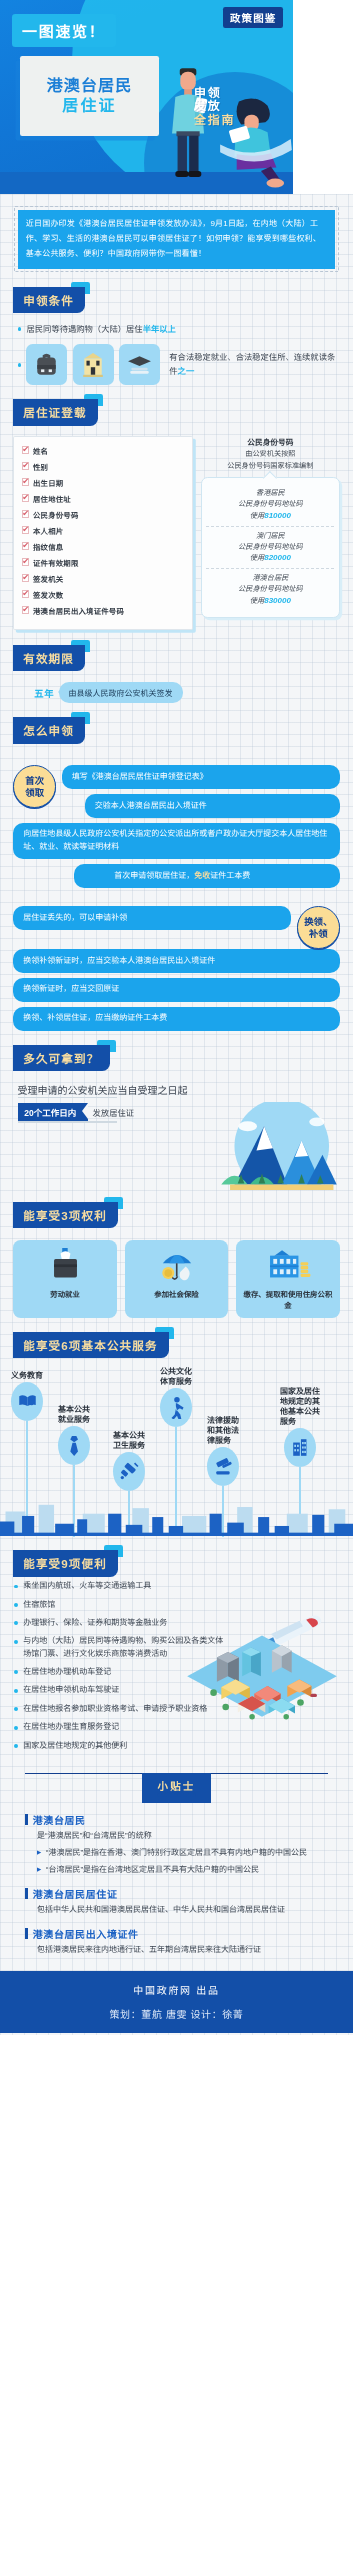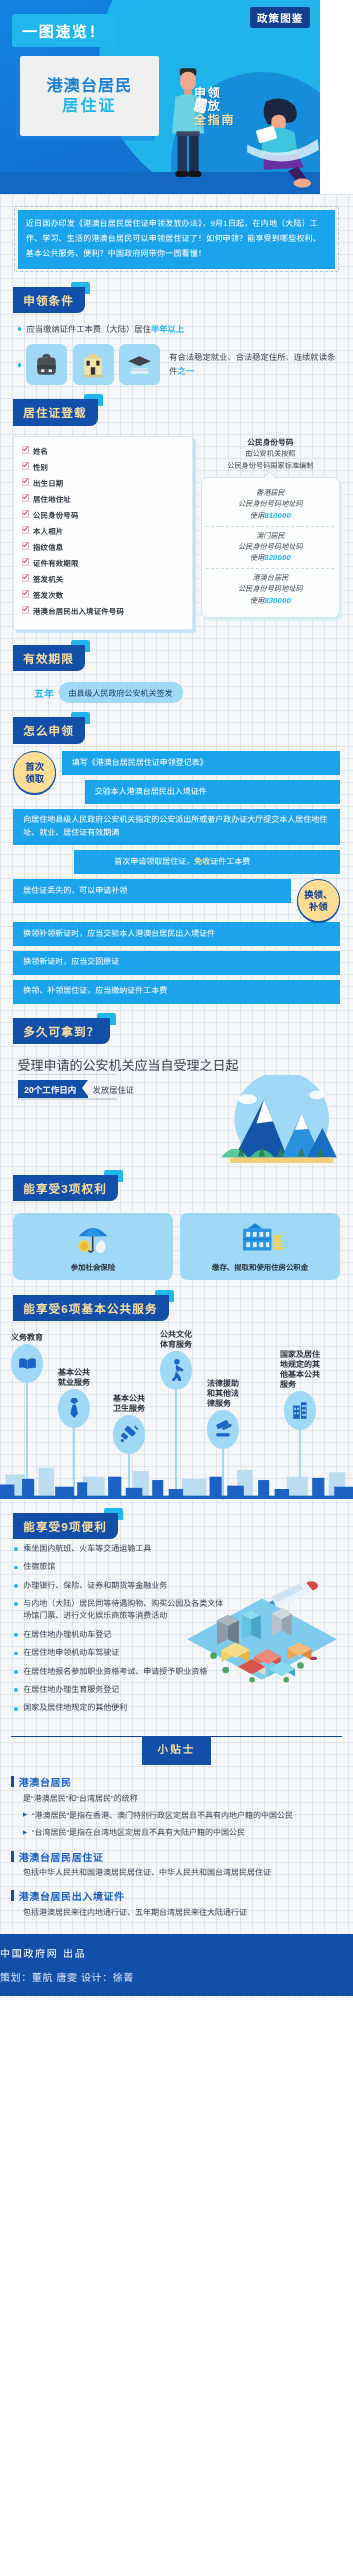--- a/index.html
+++ b/index.html
@@ -7,21 +7,21 @@
   html, body { background: #ffffff; }
   body {
     width: 353px;
     font-family: "Liberation Sans", "DejaVu Sans", sans-serif;
     color: #333;
   }
   .page { width: 353px; position: relative; overflow: hidden; }
 
   
   .hero {
-    position: relative; width: 320px; height: 194px;
+    position: relative; width: 293px; height: 194px;
     background: linear-gradient(160deg, #1383e0 0%, #1176d6 45%, #0f6cc8 100%);
     overflow: hidden;
   }
   .hero-circle {
     position: absolute; right: -66px; top: -83px;
     width: 287px; height: 287px; border-radius: 50%;
     background: #22b7ec; opacity: .95;
   }
   .hero-circle2 {
     position: absolute; right: -33px; top: 72px;
@@ -183,45 +183,45 @@
   .valid-bubble {
     background: #9fd9f5; color: #20415e; font-size: 8px;
     padding: 5px 10px; border-radius: 10px; position: relative;
   }
   .valid-bubble:before {
     content: ""; position: absolute; left: -3.9px; top: 50%; margin-top: -3.3px;
     border: 3.3px solid transparent; border-right-color: #9fd9f5;
   }
 
   
-  .step-group { margin-top: 4px; position: relative; }
+  .step-group { margin-top: 18px; position: relative; }
   .badge-circle {
     width: 43px; height: 43px; border-radius: 50%;
     background: #fbdd96; border: 1.7px solid #134fa8;
     display: flex; flex-direction: column; align-items: center; justify-content: center;
     color: #123f8f; font-size: 9.4px; font-weight: bold; line-height: 1.2;
     flex: none; box-shadow: 0 1.1px 0 #134fa8;
   }
   .badge-circle.right-side { background: #fbdd96; }
   .step-line {
     background: #1ba4ec; color: #fff; font-size: 8px;
-    border-radius: 0; padding: 5.5px 10px; line-height: 1.6;
+    border-radius: 10px; padding: 5.5px 10px; line-height: 1.6;
     margin-bottom: 5px;
   }
   .step-line.darker { background: #1f97d8; }
   .row-first { display: flex; align-items: flex-start; gap: 5.5px; }
   .row-first .stack { flex: 1; }
   .indent-1 { margin-left: 23px; }
   .indent-2 { margin-left: 61px; padding-left: 40px; }
   .row-renew { display: flex; align-items: flex-start; gap: 5.5px; }
   .row-renew .stack { flex: 1; }
 
   
   .when-wrap { position: relative; margin-top: 7.7px; min-height: 105px; }
-  .when-l1 { font-size: 13px; color: #3b4450; margin-left: 4.4px; }
+  .when-l1 { font-size: 10px; color: #3b4450; margin-left: 4.4px; }
   .when-l2 { display: flex; align-items: center; gap: 4.4px; margin: 4.4px 0 0 4.4px; }
   .flag-20 {
     background: #134fa8; color: #fff; font-weight: bold; font-size: 8.5px;
     padding: 3.3px 12px 3.3px 6.6px; position: relative;
   }
   .flag-20:after {
     content: ""; position: absolute; right: 0; top: 0;
     border: 8.3px solid transparent; border-right-color: #f4f6f8;
     border-width: 8.3px 6px;
   }
@@ -273,21 +273,21 @@
     font-size: 8px; color: #3b4450; line-height: 1.55; margin-bottom: 6px;
   }
   .conv-list li:before {
     content: ""; position: absolute; left: 1.1px; top: 4.4px;
     width: 3.9px; height: 3.9px; border-radius: 50%; background: #22b7ec;
   }
   .city-iso { position: absolute; right: 1.1px; top: 53px; width: 154px; height: 116px; }
   .plane-deco { position: absolute; right: 14.3px; top: 32px; }
 
   
-  .tips-sec { margin-top: 15.4px; padding: 0 11px; }
+  .tips-sec { margin-top: 15.4px; padding: 0 25px; }
   .tips-head { position: relative; text-align: center; padding-top: 5.5px; }
   .tips-rule { height: 1.1px; background: #123f8f; width: 100%; margin-bottom: -0.6px; }
   .tips-chip {
     display: inline-block; background: #134fa8; color: #f6dca0;
     font-size: 10.5px; font-weight: bold; letter-spacing: 2.2px;
     padding: 5px 15.4px 5.5px; position: relative;
   }
   .zigzag {
     display: block; width: 100%; height: 3.9px;
     background:
@@ -308,21 +308,21 @@
     margin: 4.4px 0 0 12px; font-size: 8px; color: #3b4450; line-height: 1.6;
     position: relative; padding-left: 8.8px;
   }
   .tip-sub:before {
     content: "▶"; position: absolute; left: 0; top: 0.6px;
     color: #1c62c4; font-size: 5.5px;
   }
 
   
   .footer {
-    background: #134fa8; color: #fff; 
+    background: #134fa8; color: #fff; text-align: center;
     padding: 11px 0 12px; margin-top: 14.3px;
   }
   .footer .f1 { font-size: 10px; letter-spacing: 1.7px; }
   .footer .f2 { font-size: 10px; letter-spacing: 0.6px; margin-top: 9px; color: #dbe7f7; }
 </style>
 </head>
 <body>
 
 <div class="page">
 
@@ -380,21 +380,21 @@
       </div>
     </div>
 
     <div class="sec">
       <div class="chip-wrap">
         <span class="chip-tab"></span>
         <div class="chip">申领条件</div>
       </div>
 
       <ul class="bullets">
-        <li><span>应当缴纳证件工本费（大陆）居住</span><span class="hi">半年以上</span></li>
+        <li><span>居民同等待遇购物（大陆）居住</span><span class="hi">半年以上</span></li>
       </ul>
 
       <div class="cond-row">
         <div class="ic-tile">
           <svg width="23" height="25" viewBox="0 0 42 46">
             <path d="M14 6 q7 -6 14 0 v5 h-4 q-3 -3 -6 0 h-4 z" fill="#4a4f55"></path>
             <rect x="4" y="10" width="34" height="32" rx="7" fill="#4a4f55"></rect>
             <rect x="4" y="24" width="34" height="7" fill="#3a3f45"></rect>
             <rect x="11" y="32" width="6" height="5" fill="#e7eef2"></rect>
             <rect x="25" y="32" width="6" height="5" fill="#e7eef2"></rect>
@@ -524,21 +524,21 @@
         <div class="row-first">
           <div class="badge-circle">
             <span>首次</span>
             <span>领取</span>
           </div>
           <div class="stack">
             <div class="step-line">填写《港澳台居民居住证申领登记表》</div>
             <div class="step-line indent-1">交验本人港澳台居民出入境证件</div>
           </div>
         </div>
-        <div class="step-line">向居住地县级人民政府公安机关指定的公安派出所或者户政办证大厅提交本人居住地住址、就业、居住证有效期满</div>
+        <div class="step-line">向居住地县级人民政府公安机关指定的公安派出所或者户政办证大厅提交本人居住地住址、就业、就读等证明材料</div>
         <div class="step-line indent-2">
           <span>首次申请领取居住证，</span><span class="hi-gold">免收</span><span>证件工本费</span>
         </div>
       </div>
 
       <div class="step-group">
         <div class="row-renew">
           <div class="stack">
             <div class="step-line">居住证丢失的，可以申请补领</div>
           </div>
@@ -592,20 +592,29 @@
       </div>
     </div>
 
     <div class="sec">
       <div class="chip-wrap">
         <span class="chip-tab"></span>
         <div class="chip">能享受3项权利</div>
       </div>
 
       <div class="rights">
+        <div class="right-tile">
+          <svg width="43" height="36" viewBox="0 0 78 66">
+            <rect x="33" y="0" width="10" height="14" fill="#1d7fd4"></rect>
+            <path d="M30 10 q9 -8 18 0 l-2 10 h-14 z" fill="#ffffff"></path>
+            <rect x="18" y="20" width="42" height="34" rx="3" fill="#3b4148"></rect>
+            <rect x="18" y="30" width="42" height="5" fill="#2c3137"></rect>
+          </svg>
+          <div class="cap">劳动就业</div>
+        </div>
         <div class="right-tile">
           <svg width="44" height="36" viewBox="0 0 80 66">
             <path d="M14 28 q26 -30 52 0 z" fill="#1d7fd4"></path>
             <path d="M26 28 q14 -30 28 0 z" fill="#2a95e5"></path>
             <rect x="38" y="28" width="3" height="24" fill="#3b4148"></rect>
             <path d="M30 52 q6 10 11 0" stroke="#3b4148" stroke-width="3" fill="none"></path>
             <circle cx="24" cy="46" r="11" fill="#f4cf58"></circle>
             <circle cx="24" cy="46" r="7" fill="#e8bd3c"></circle>
             <path d="M56 34 q10 8 6 18 q-4 10 -12 6 q-8 -4 -4 -14 z" fill="#eef3f6"></path>
           </svg>

